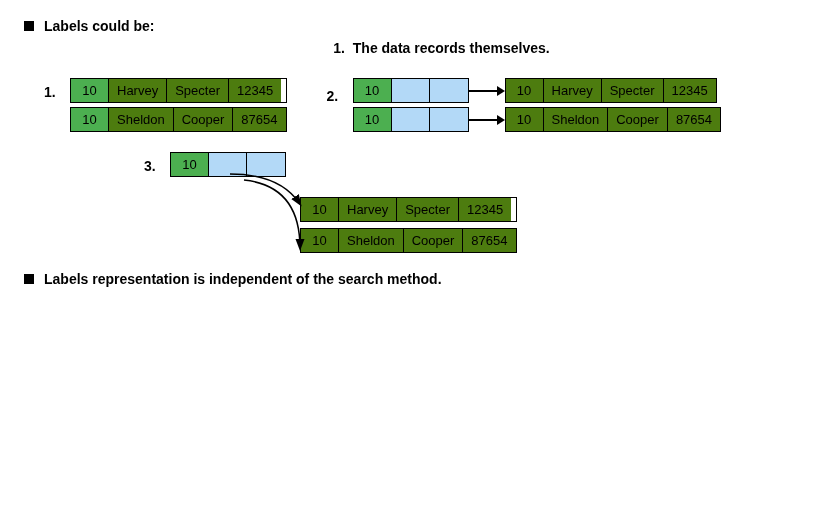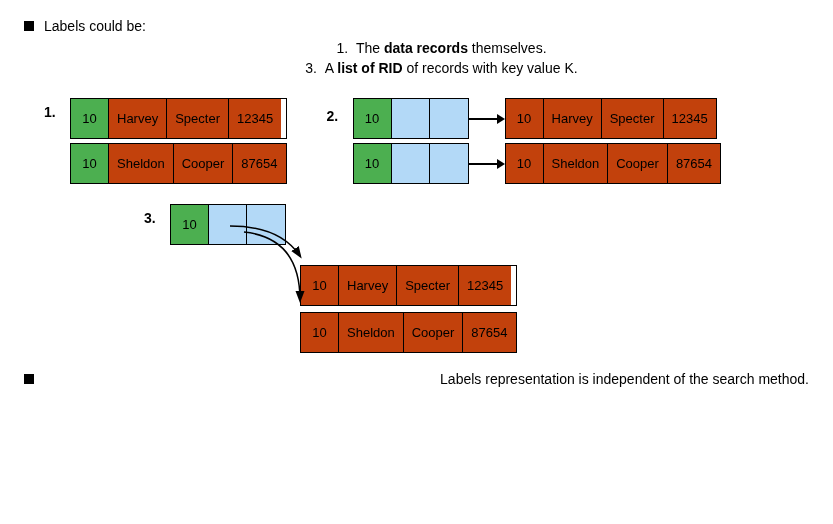--- a/index.html
+++ b/index.html
@@ -8,20 +8,21 @@
       font-size: 14px;
       background: #fff;
       color: #000;
       width: 833px;
       min-height: 524px;
       padding: 18px 24px;
     }
 
     .bullet-section {
       margin-bottom: 14px;
+      font-weight: bold;
     }
 
     .bullet-item {
       display: flex;
       align-items: flex-start;
       margin-bottom: 6px;
     }
 
     .bullet-square {
       width: 10px;
@@ -59,41 +60,41 @@
     }
 
     
     .record {
       display: flex;
       border: 1px solid #000;
     }
 
     .record-cell {
       border-right: 1px solid #000;
-      padding: 12px 8px;
+      padding: 4px 8px;
       min-width: 38px;
       text-align: center;
       font-size: 13px;
     }
 
     .record-cell:last-child {
       border-right: none;
     }
 
     .cell-green {
       background: #4caf50;
       color: #000;
     }
 
     .cell-blue {
       background: #b3d9f7;
     }
 
     .cell-white {
-      background: #c2410c;
+      background: #4d7c0f;
     }
 
     
     .diag1 {
       display: flex;
       flex-direction: column;
       gap: 4px;
     }
 
     .arrow-line {
@@ -111,38 +112,34 @@
       width: 0;
       height: 0;
       border-top: 5px solid transparent;
       border-bottom: 5px solid transparent;
       border-left: 8px solid #000;
     }
 
     
     .bottom-bullet {
       margin-top: 0;
-      text-align: right;
     }
   </style>
 </head>
 <body>
 
 <div class="bullet-section">
   <div class="bullet-item">
     <div class="bullet-square"></div>
     <div class="bullet-text">
       <span>Labels could be:</span>
       <div class="numbered-list">
         <div class="numbered-item">
           1. &nbsp;The <strong>data records</strong> themselves.
         </div>
-        <div class="numbered-item">
-          3. &nbsp;A <strong>list of RID</strong> of records with key value K.
-        </div>
       </div>
     </div>
   </div>
 </div>
 
 <div class="diagram-area">
 
   <div style="display:flex; align-items:flex-start; gap: 40px; margin-bottom: 20px;">
 
     <div style="display:flex; align-items:flex-start;">

